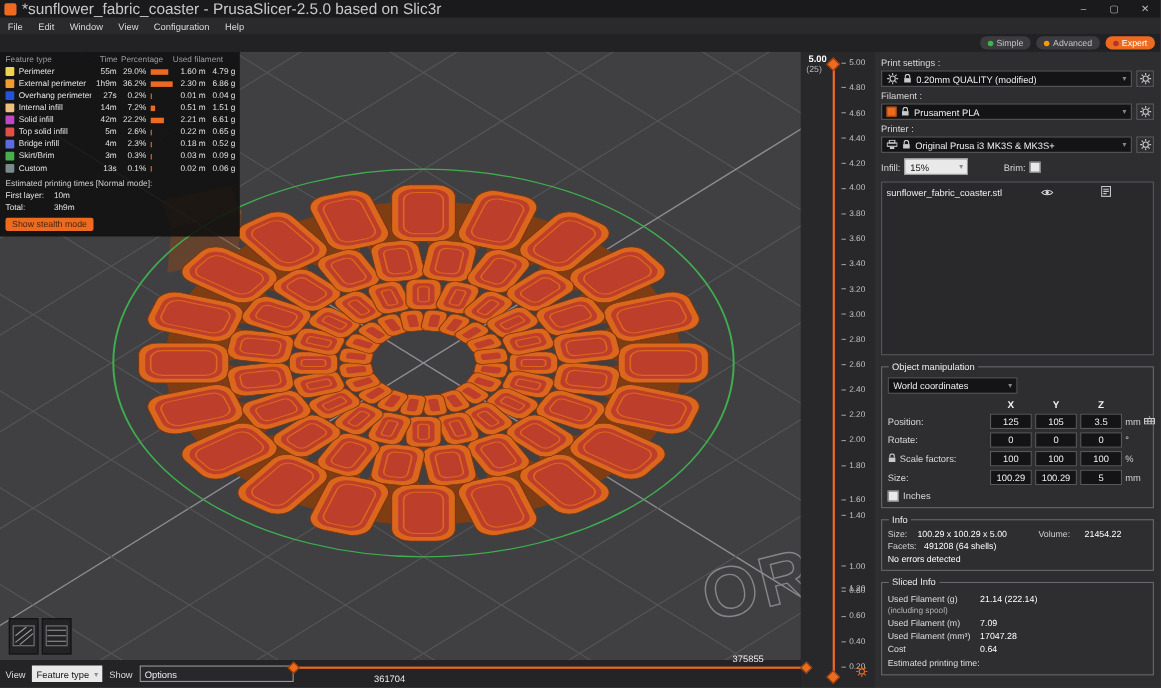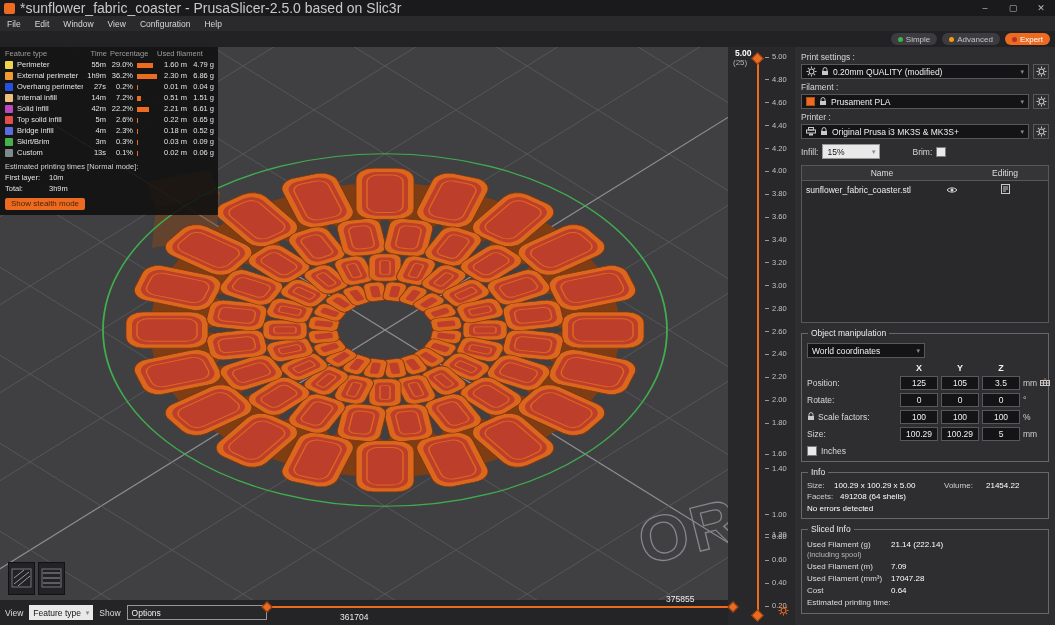--- a/index.html
+++ b/index.html
@@ -1013,24 +1013,20 @@
     <span class="sb-inline">Infill:</span>
     <div class="combo light">
       <span class="ctext">15%</span>
       <span class="arr">▾</span>
     </div>
     <span class="sb-inline brim">Brim:</span>
     <span class="checkbox"></span>
   </div>
 
   <div class="objtable">
-    <div class="objhead">
-      <span class="c1">Name</span>
-      <span class="c2">Editing</span>
-    </div>
     <div class="objrow">
       <span class="c1">
         <span class="oname">sunflower_fabric_coaster.stl</span>
         <span class="eye icon-eye">
             <svg width="12" height="8" viewBox="0 0 12 8">
               <path d="M1 4C3 1.2 9 1.2 11 4 9 6.8 3 6.8 1 4z" fill="none" stroke="#d8d8d8"></path>
               <circle cx="6" cy="4" r="1.5" fill="#d8d8d8"></circle>
             </svg>
           </span>
       </span>

